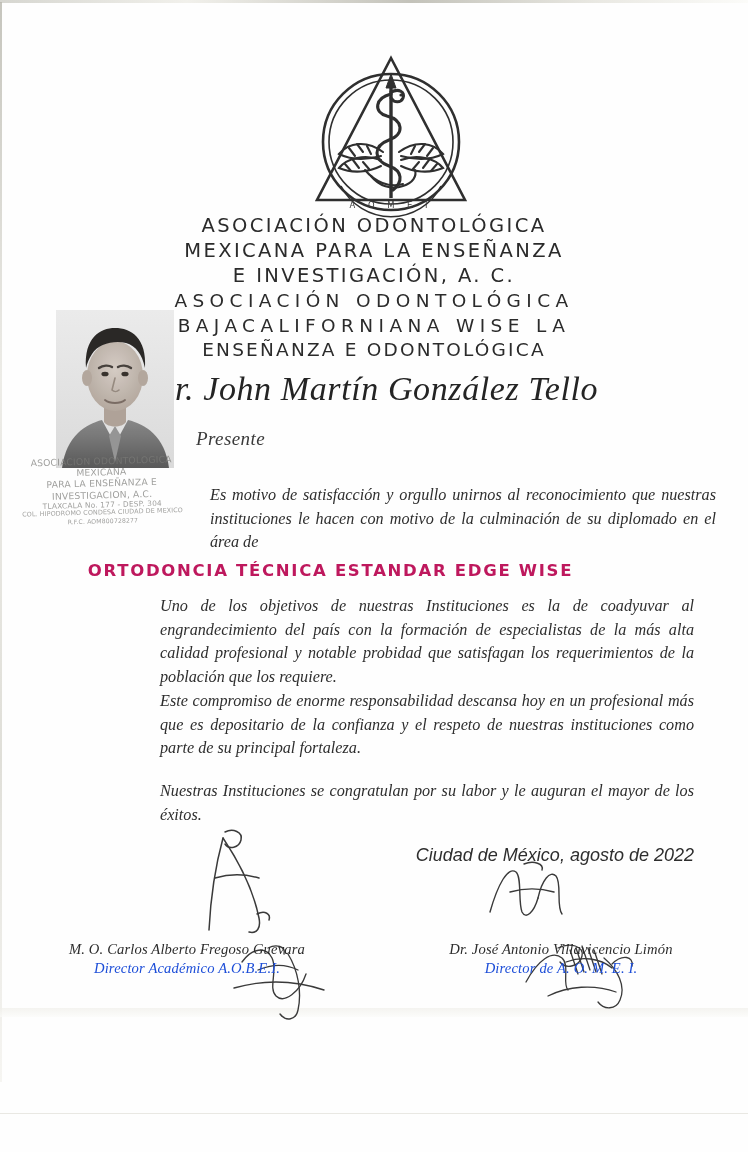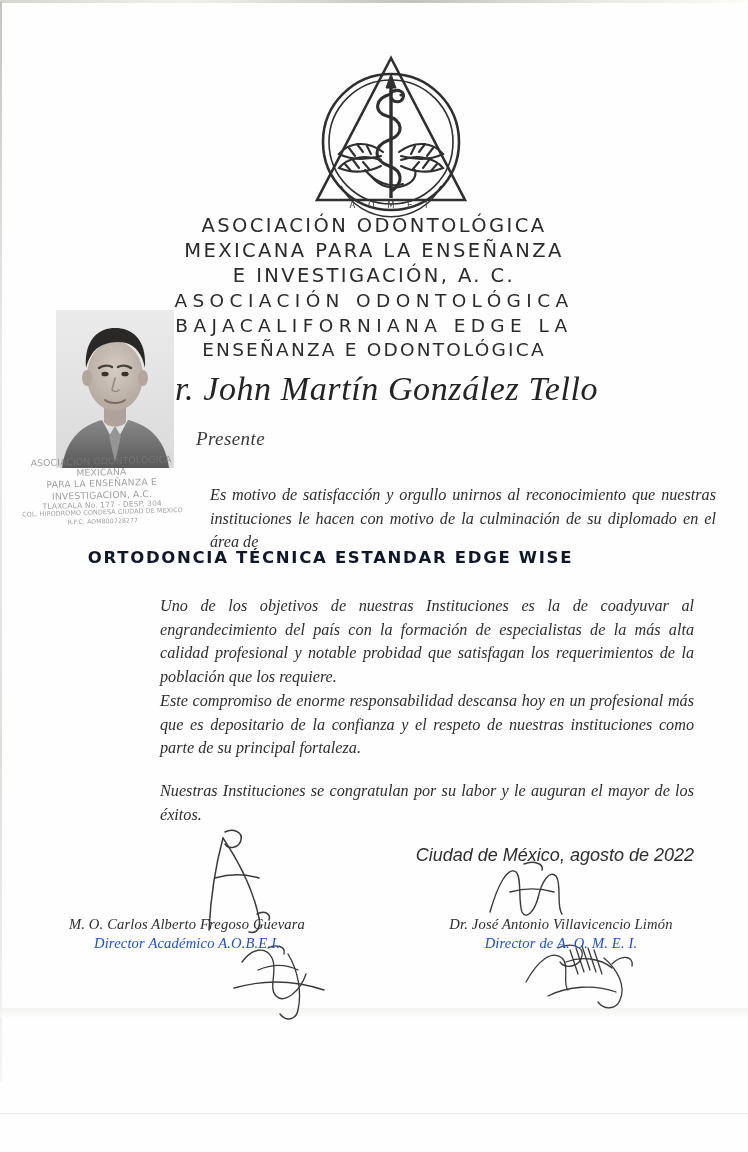--- a/index.html
+++ b/index.html
@@ -72,33 +72,33 @@
   
   .body-p{
     position:absolute;font-family:"Liberation Serif", serif;font-style:italic;
     color:#2e2e2e;font-size:16.2px;line-height:23.5px;text-align:justify;
   }
   #para1{left:188px;top:484px;width:506px;margin-left:22px;}
   #para2{left:160px;top:595px;width:534px;}
   #para3{left:160px;top:690px;width:534px;}
   #para4{left:160px;top:780px;width:534px;}
   .course{
-    position:absolute;left:0;top:548px;width:661px;text-align:center;
+    position:absolute;left:0;top:561px;width:661px;text-align:center;
     font-family:"DejaVu Sans", sans-serif;font-weight:700;
-    font-size:16.5px;letter-spacing:1.7px;color:#0f172a;
+    font-size:16.5px;letter-spacing:1.7px;color:#be185d;
   }
   .date-line{
     position:absolute;left:0;top:845px;width:694px;text-align:right;
     font-family:Liberation Sans, sans-serif;font-style:italic;
     font-size:18px;color:#2e2e2e;
   }
 
   
   .sig-row{position:absolute;left:0;width:748px;display:flex;}
-  #sig-row-1{top:915px;}
+  #sig-row-1{top:940px;}
   #sig-row-2{top:973px;}
   .sig-cell{flex:1;text-align:center;position:relative;}
   .sig-name{
     font-family:"Liberation Serif", serif;font-style:italic;
     font-size:14.6px;color:#2c2c2c;line-height:19px;letter-spacing:.15px;
   }
   .sig-title{
     font-family:"Liberation Serif", serif;font-style:italic;
     font-size:14.6px;color:#1d4ed8;line-height:19px;letter-spacing:.15px;
   }
@@ -163,21 +163,21 @@
   </div>
 
   <div class="org-block">
     <div class="org-line">ASOCIACIÓN ODONTOLÓGICA</div>
     <div class="org-line">MEXICANA PARA LA ENSEÑANZA</div>
     <div class="org-line">E INVESTIGACIÓN, A. C.</div>
   </div>
 
   <div class="org-block2">
     <div class="org-line2 sp">ASOCIACIÓN     ODONTOLÓGICA</div>
-    <div class="org-line2 sp">BAJACALIFORNIANA   EDGE   LA</div>
+    <div class="org-line2 sp">BAJACALIFORNIANA   WISE   LA</div>
     <div class="org-line2">ENSEÑANZA E ODONTOLÓGICA</div>
   </div>
 
   <div class="recipient">Dr. John Martín González Tello</div>
   <div class="presente">Presente</div>
 
   <div class="photo">
     <svg viewBox="0 0 118 158" xmlns="http://www.w3.org/2000/svg">
       <defs>
         <linearGradient id="bg" x1="0" y1="0" x2="0" y2="1">

